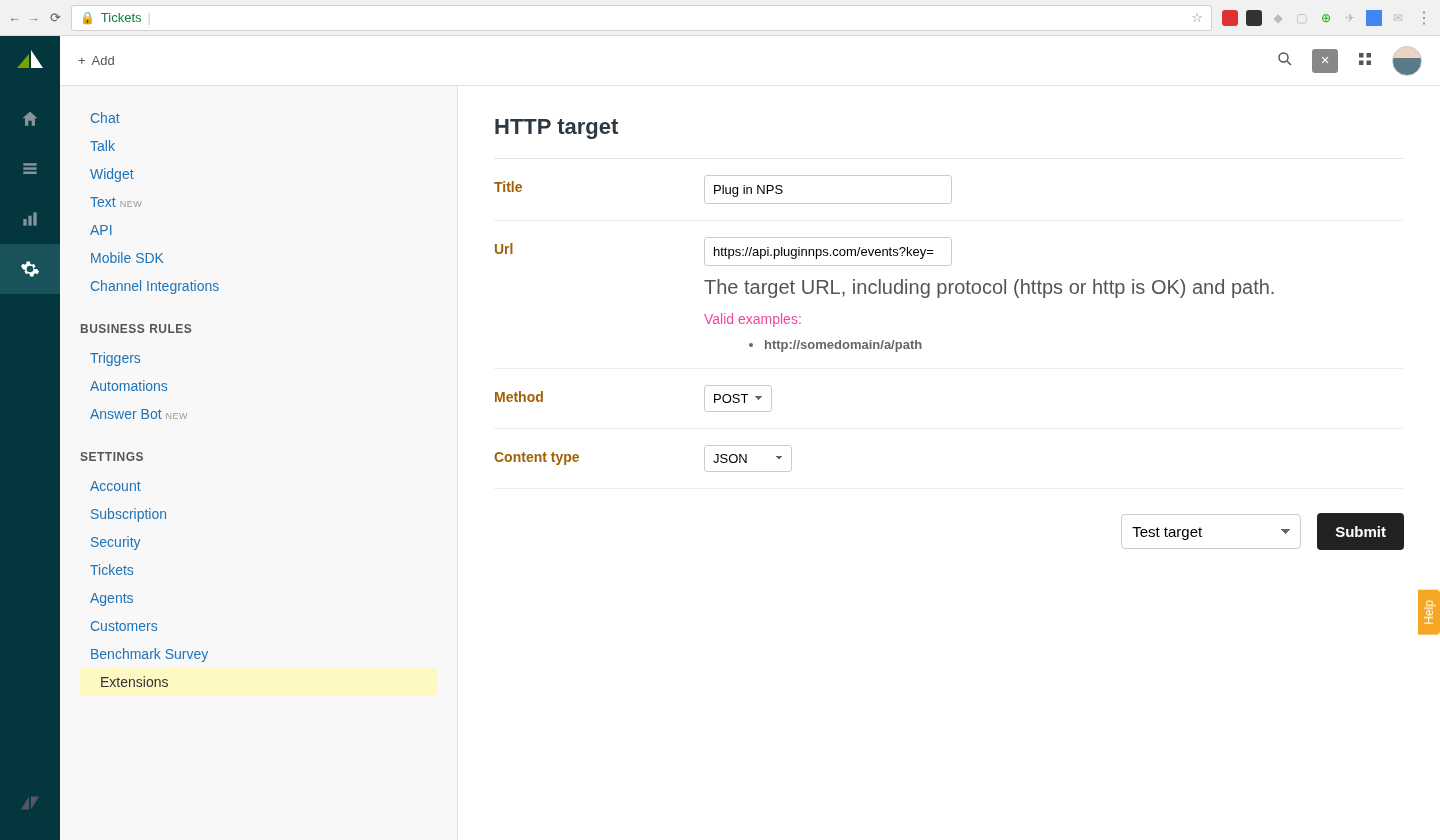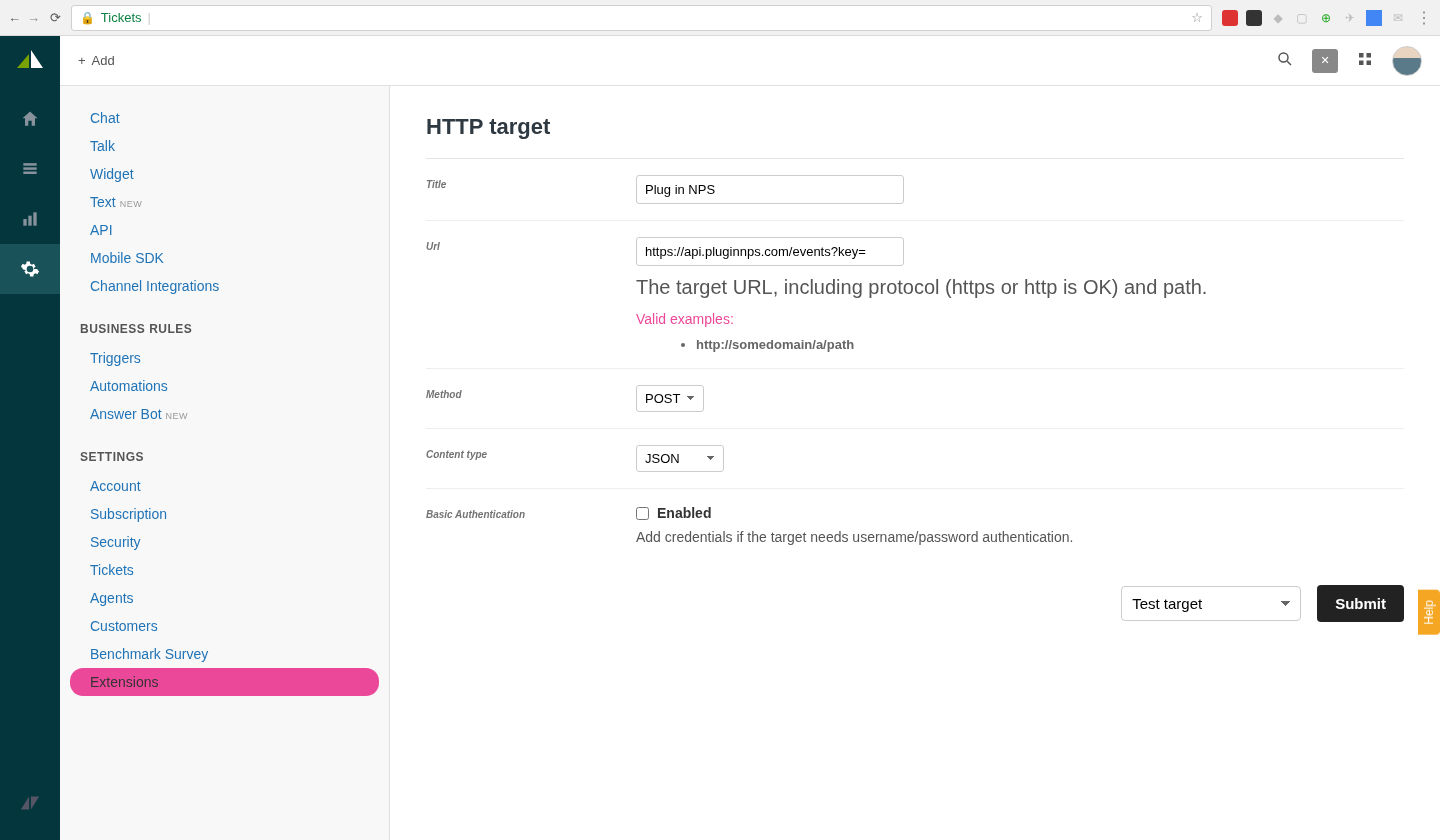--- a/index.html
+++ b/index.html
@@ -34,32 +34,32 @@
 
 .content { flex: 1; display: flex; flex-direction: column; }
 .topbar { height: 50px; border-bottom: 1px solid #e0e0e0; display: flex; align-items: center; justify-content: space-between; padding: 0 18px; }
 .add-btn { display: flex; align-items: center; gap: 6px; color: #555; cursor: pointer; font-size: 13px; }
 .top-right { display: flex; align-items: center; gap: 18px; }
 .top-right svg { width: 18px; height: 18px; }
 .chatbox { width: 26px; height: 24px; background: #888; border-radius: 3px; display: flex; align-items: center; justify-content: center; color: #fff; font-size: 11px; }
 .avatar { width: 30px; height: 30px; border-radius: 50%; background: linear-gradient(#e8d4c0 40%, #5a7a8a 40%); border: 1px solid #ccc; }
 
 .main { flex: 1; display: flex; background: #f8f8f8; }
-.sidebar { width: 330px; border-right: 1px solid #e0e0e0; padding: 18px 0; overflow-y: auto; }
+.sidebar { width: 398px; border-right: 1px solid #e0e0e0; padding: 18px 0; overflow-y: auto; }
 .side-link { display: block; padding: 6px 20px 6px 30px; color: #1f73b7; font-size: 14px; cursor: pointer; }
-.side-link.selected { background: #ec4899; color: #333; margin: 0 10px; padding-left: 20px; border-radius: 13px; }
+.side-link.selected { background: #fef9c3; color: #333; margin: 0 20px; padding-left: 20px; border-radius: 2px; }
 .side-section { padding: 22px 20px 8px 20px; font-size: 12px; font-weight: 600; color: #555; letter-spacing: 0.5px; }
 .new-badge { font-size: 9px; color: #999; margin-left: 4px; letter-spacing: 0.5px; }
 
 .panel { flex: 1; background: #fff; padding: 28px 36px; overflow-y: auto; }
 .panel h1 { font-size: 22px; font-weight: 600; color: #2f3941; padding-bottom: 18px; border-bottom: 1px solid #e5e5e5; }
 .form-row { display: flex; padding: 16px 0; border-bottom: 1px solid #eee; align-items: flex-start; }
-.form-label { width: 210px; font-size: 10px; font-weight: 600; color: #737373; padding-top: 4px; font-style: italic; }
+.form-label { width: 210px; font-size: 14px; font-weight: 600; color: #a16207; padding-top: 4px; }
 .form-field { flex: 1; font-size: 14px; color: #555; }
-.form-field input[type=text] { width: 268px; padding: 6px 8px; border: 1px solid #ccc; border-radius: 3px; font-size: 13px; }
+.form-field input[type=text] { width: 248px; padding: 6px 8px; border: 1px solid #ccc; border-radius: 3px; font-size: 13px; }
 .form-field select { padding: 5px 22px 5px 8px; border: 1px solid #ccc; border-radius: 3px; font-size: 13px; background: #fff; appearance: none; -webkit-appearance: none; background-image: linear-gradient(45deg, transparent 50%, #666 50%), linear-gradient(135deg, #666 50%, transparent 50%); background-position: calc(100% - 12px) 10px, calc(100% - 8px) 10px; background-size: 4px 4px; background-repeat: no-repeat; }
 .hint { margin-top: 10px; color: #555; font-size: 20px; }
 .hint2 { margin-top: 12px; color: #ec4899; font-size: 14px; }
 .example-list { margin: 10px 0 0 60px; font-size: 13px; color: #666; font-weight: bold; }
 .chk-row { display: flex; align-items: center; gap: 8px; font-size: 14px; color: #333; font-weight: 600; }
 .auth-hint { margin-top: 8px; color: #555; font-size: 14px; }
 .actions { display: flex; justify-content: flex-end; gap: 16px; padding-top: 24px; align-items: center; }
 .actions select { width: 180px; padding: 8px 24px 8px 10px; border: 1px solid #ccc; border-radius: 4px; font-size: 15px; background: #fff; appearance: none; background-image: linear-gradient(45deg, transparent 50%, #666 50%), linear-gradient(135deg, #666 50%, transparent 50%); background-position: calc(100% - 14px) 14px, calc(100% - 9px) 14px; background-size: 5px 5px; background-repeat: no-repeat; }
 .submit-btn { background: #222; color: #fff; border: none; padding: 10px 18px; border-radius: 4px; font-size: 15px; font-weight: 600; cursor: pointer; }
 
@@ -213,30 +213,20 @@
 
         <div class="form-row">
           <div class="form-label">Content type</div>
           <div class="form-field">
             <select style="width:88px">
               <option>JSON</option>
             </select>
           </div>
         </div>
 
-        <div class="form-row" style="border-bottom:none">
-          <div class="form-label">Basic Authentication</div>
-          <div class="form-field">
-            <div class="chk-row">
-              <input type="checkbox" style="">
-              <span>Enabled</span>
-            </div>
-            <div class="auth-hint">Add credentials if the target needs username/password authentication.</div>
-          </div>
-        </div>
 
         <div class="actions">
           <select>
             <option>Test target</option>
           </select>
           <button class="submit-btn">Submit</button>
         </div>
       </div>
     </div>
   </div>

